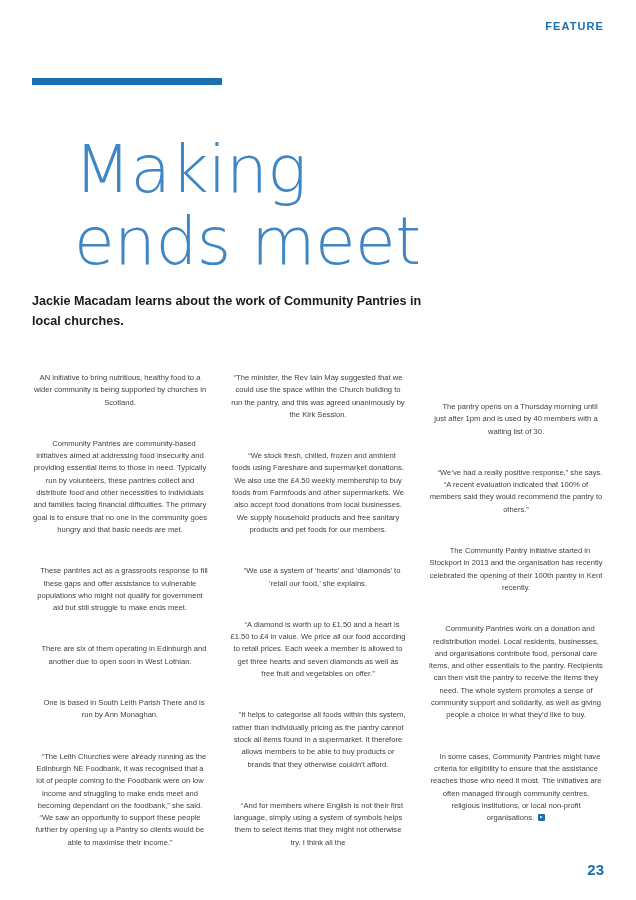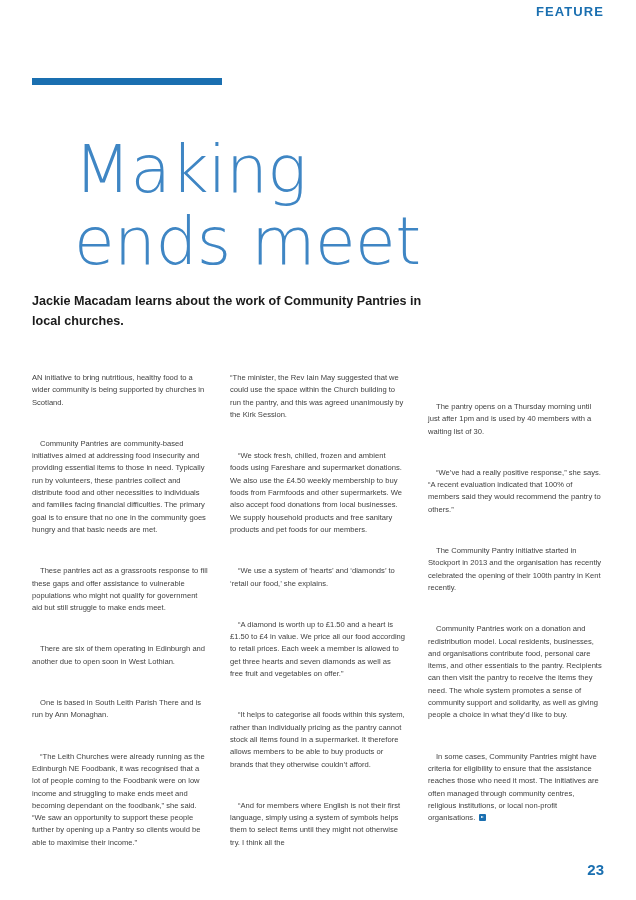--- a/index.html
+++ b/index.html
@@ -16,23 +16,23 @@
     overflow: hidden;
   }
   .page {
     position: relative;
     width: 636px;
     height: 900px;
     box-sizing: border-box;
   }
   .kicker {
     position: absolute;
-    top: 4px;
+    top: 20px;
     right: 32px;
-    font-size: 13px;
+    font-size: 11px;
     font-weight: bold;
     letter-spacing: 1.1px;
     color: #1a6fb0;
   }
   .rule {
     position: absolute;
     left: 32px;
     top: 78px;
     width: 190px;
     height: 7px;
@@ -75,20 +75,21 @@
   }
   .col {
     width: 176px;
     font-size: 7.6px;
     line-height: 1.62;
     color: #3f3f3f;
     text-align: left;
   }
   .col p {
     margin: 0 0 5px 0;
+    text-align: center;
   }
   .col p.indent {
     text-indent: 8px;
     margin-top: 29px;
   }
   .endmark {
     display: inline-block;
     width: 7px;
     height: 7px;
     background: #1a6fb0;
@@ -141,21 +142,21 @@
         <p class="indent">There are six of them operating in Edinburgh and another due to open soon in West Lothian.</p>
         <p class="indent">One is based in South Leith Parish There and is run by Ann Monaghan.</p>
         <p class="indent">“The Leith Churches were already running as the Edinburgh NE Foodbank, it was recognised that a lot of people coming to the Foodbank were on low income and struggling to make ends meet and becoming dependant on the foodbank,” she said. “We saw an opportunity to support these people further by opening up a Pantry so clients would be able to maximise their income.”</p>
       </div>
     <div class="col" id="col2">
         <p>“The minister, the Rev Iain May suggested that we could use the space within the Church building to run the pantry, and this was agreed unanimously by the Kirk Session.</p>
         <p class="indent">“We stock fresh, chilled, frozen and ambient foods using Fareshare and supermarket donations. We also use the £4.50 weekly membership to buy foods from Farmfoods and other supermarkets. We also accept food donations from local businesses. We supply household products and free sanitary products and pet foods for our members.</p>
         <p class="indent">“We use a system of ‘hearts’ and ‘diamonds’ to ‘retail our food,’ she explains.</p>
         <p class="indent">“A diamond is worth up to £1.50 and a heart is £1.50 to £4 in value. We price all our food according to retail prices. Each week a member is allowed to get three hearts and seven diamonds as well as free fruit and vegetables on offer.”</p>
         <p class="indent">“It helps to categorise all foods within this system, rather than individually pricing as the pantry cannot stock all items found in a supermarket. It therefore allows members to be able to buy products or brands that they otherwise couldn’t afford.</p>
-        <p class="indent">“And for members where English is not their first language, simply using a system of symbols helps them to select items until they might not otherwise try. I think all the</p>
+        <p class="indent">“And for members where English is not their first language, simply using a system of symbols helps them to select items that they might not otherwise try. I think all the</p>
       </div>
     <div class="col" id="col3">
         <p class="indent">The pantry opens on a Thursday morning until just after 1pm and is used by 40 members with a waiting list of 30.</p>
         <p class="indent">“We’ve had a really positive response,” she says. “A recent evaluation indicated that 100% of members said they would recommend the pantry to others.”</p>
         <p class="indent">The Community Pantry initiative started in Stockport in 2013 and the organisation has recently celebrated the opening of their 100th pantry in Kent recently.</p>
         <p class="indent">Community Pantries work on a donation and redistribution model. Local residents, businesses, and organisations contribute food, personal care items, and other essentials to the pantry. Recipients can then visit the pantry to receive the items they need. The whole system promotes a sense of community support and solidarity, as well as giving people a choice in what they’d like to buy.</p>
         <p class="indent">In some cases, Community Pantries might have criteria for eligibility to ensure that the assistance reaches those who need it most. The initiatives are often managed through community centres, religious institutions, or local non-profit organisations. <span class="endmark"></span></p>
       </div>
   </div>
 

